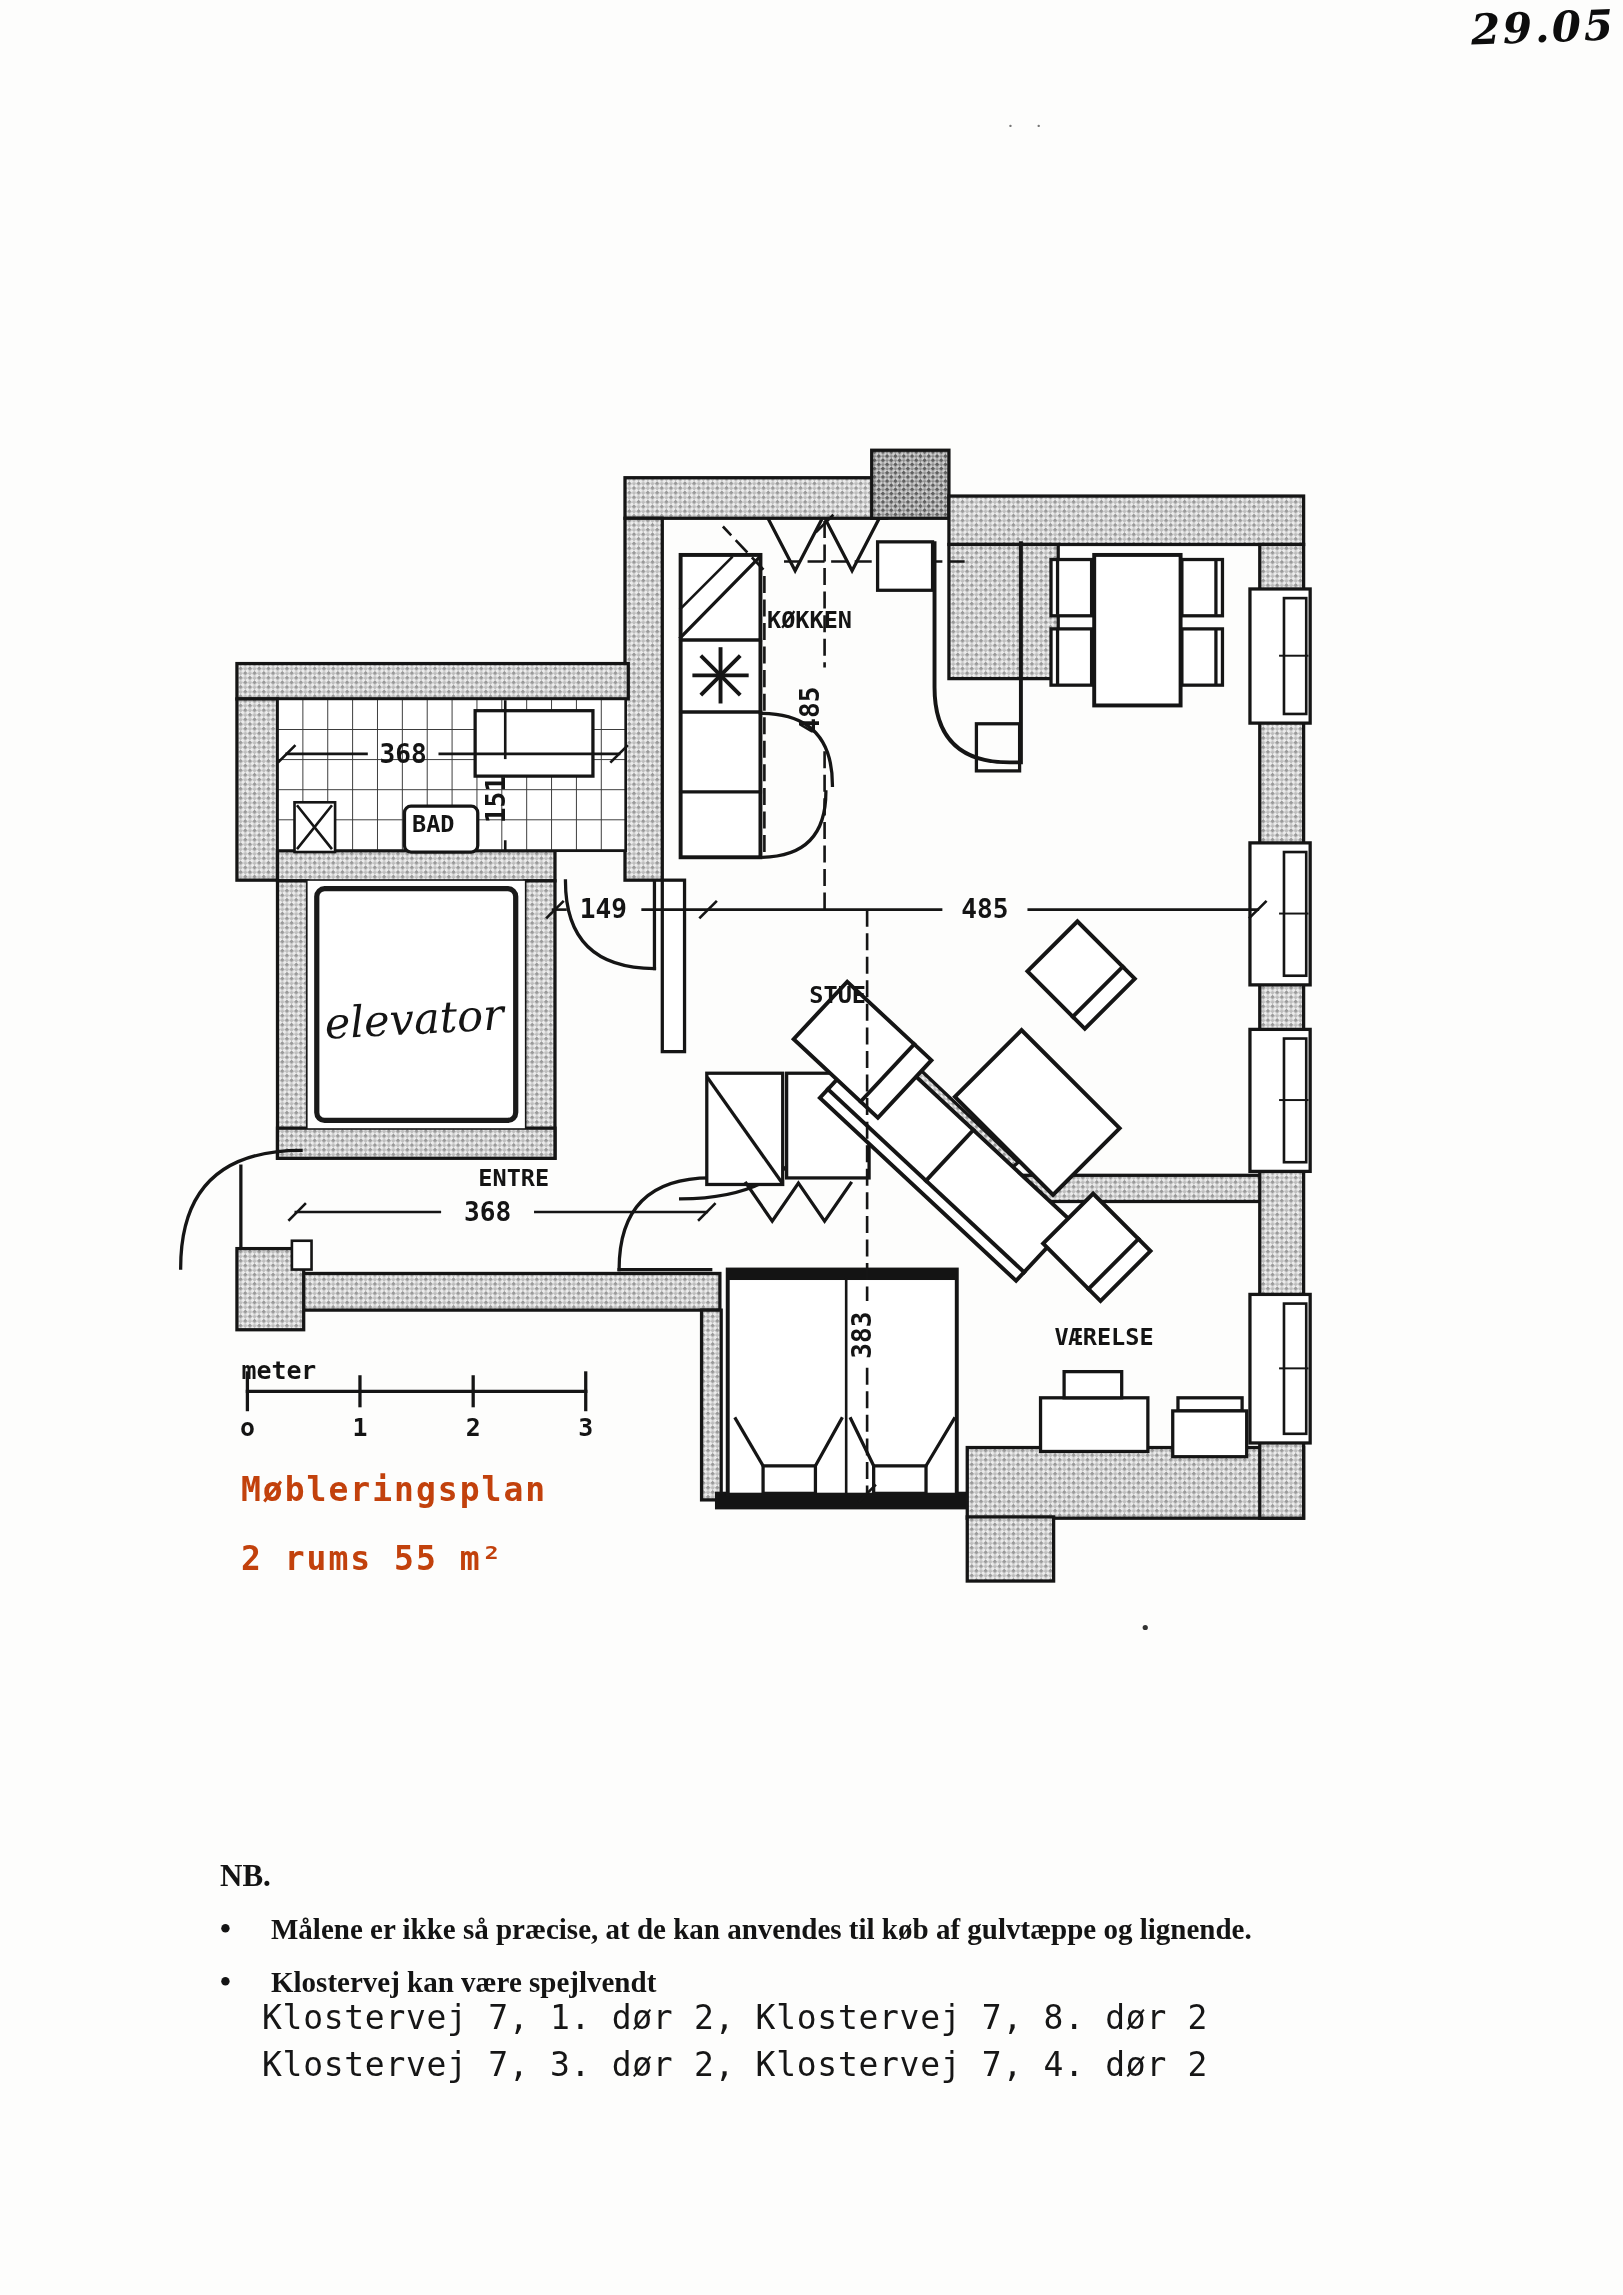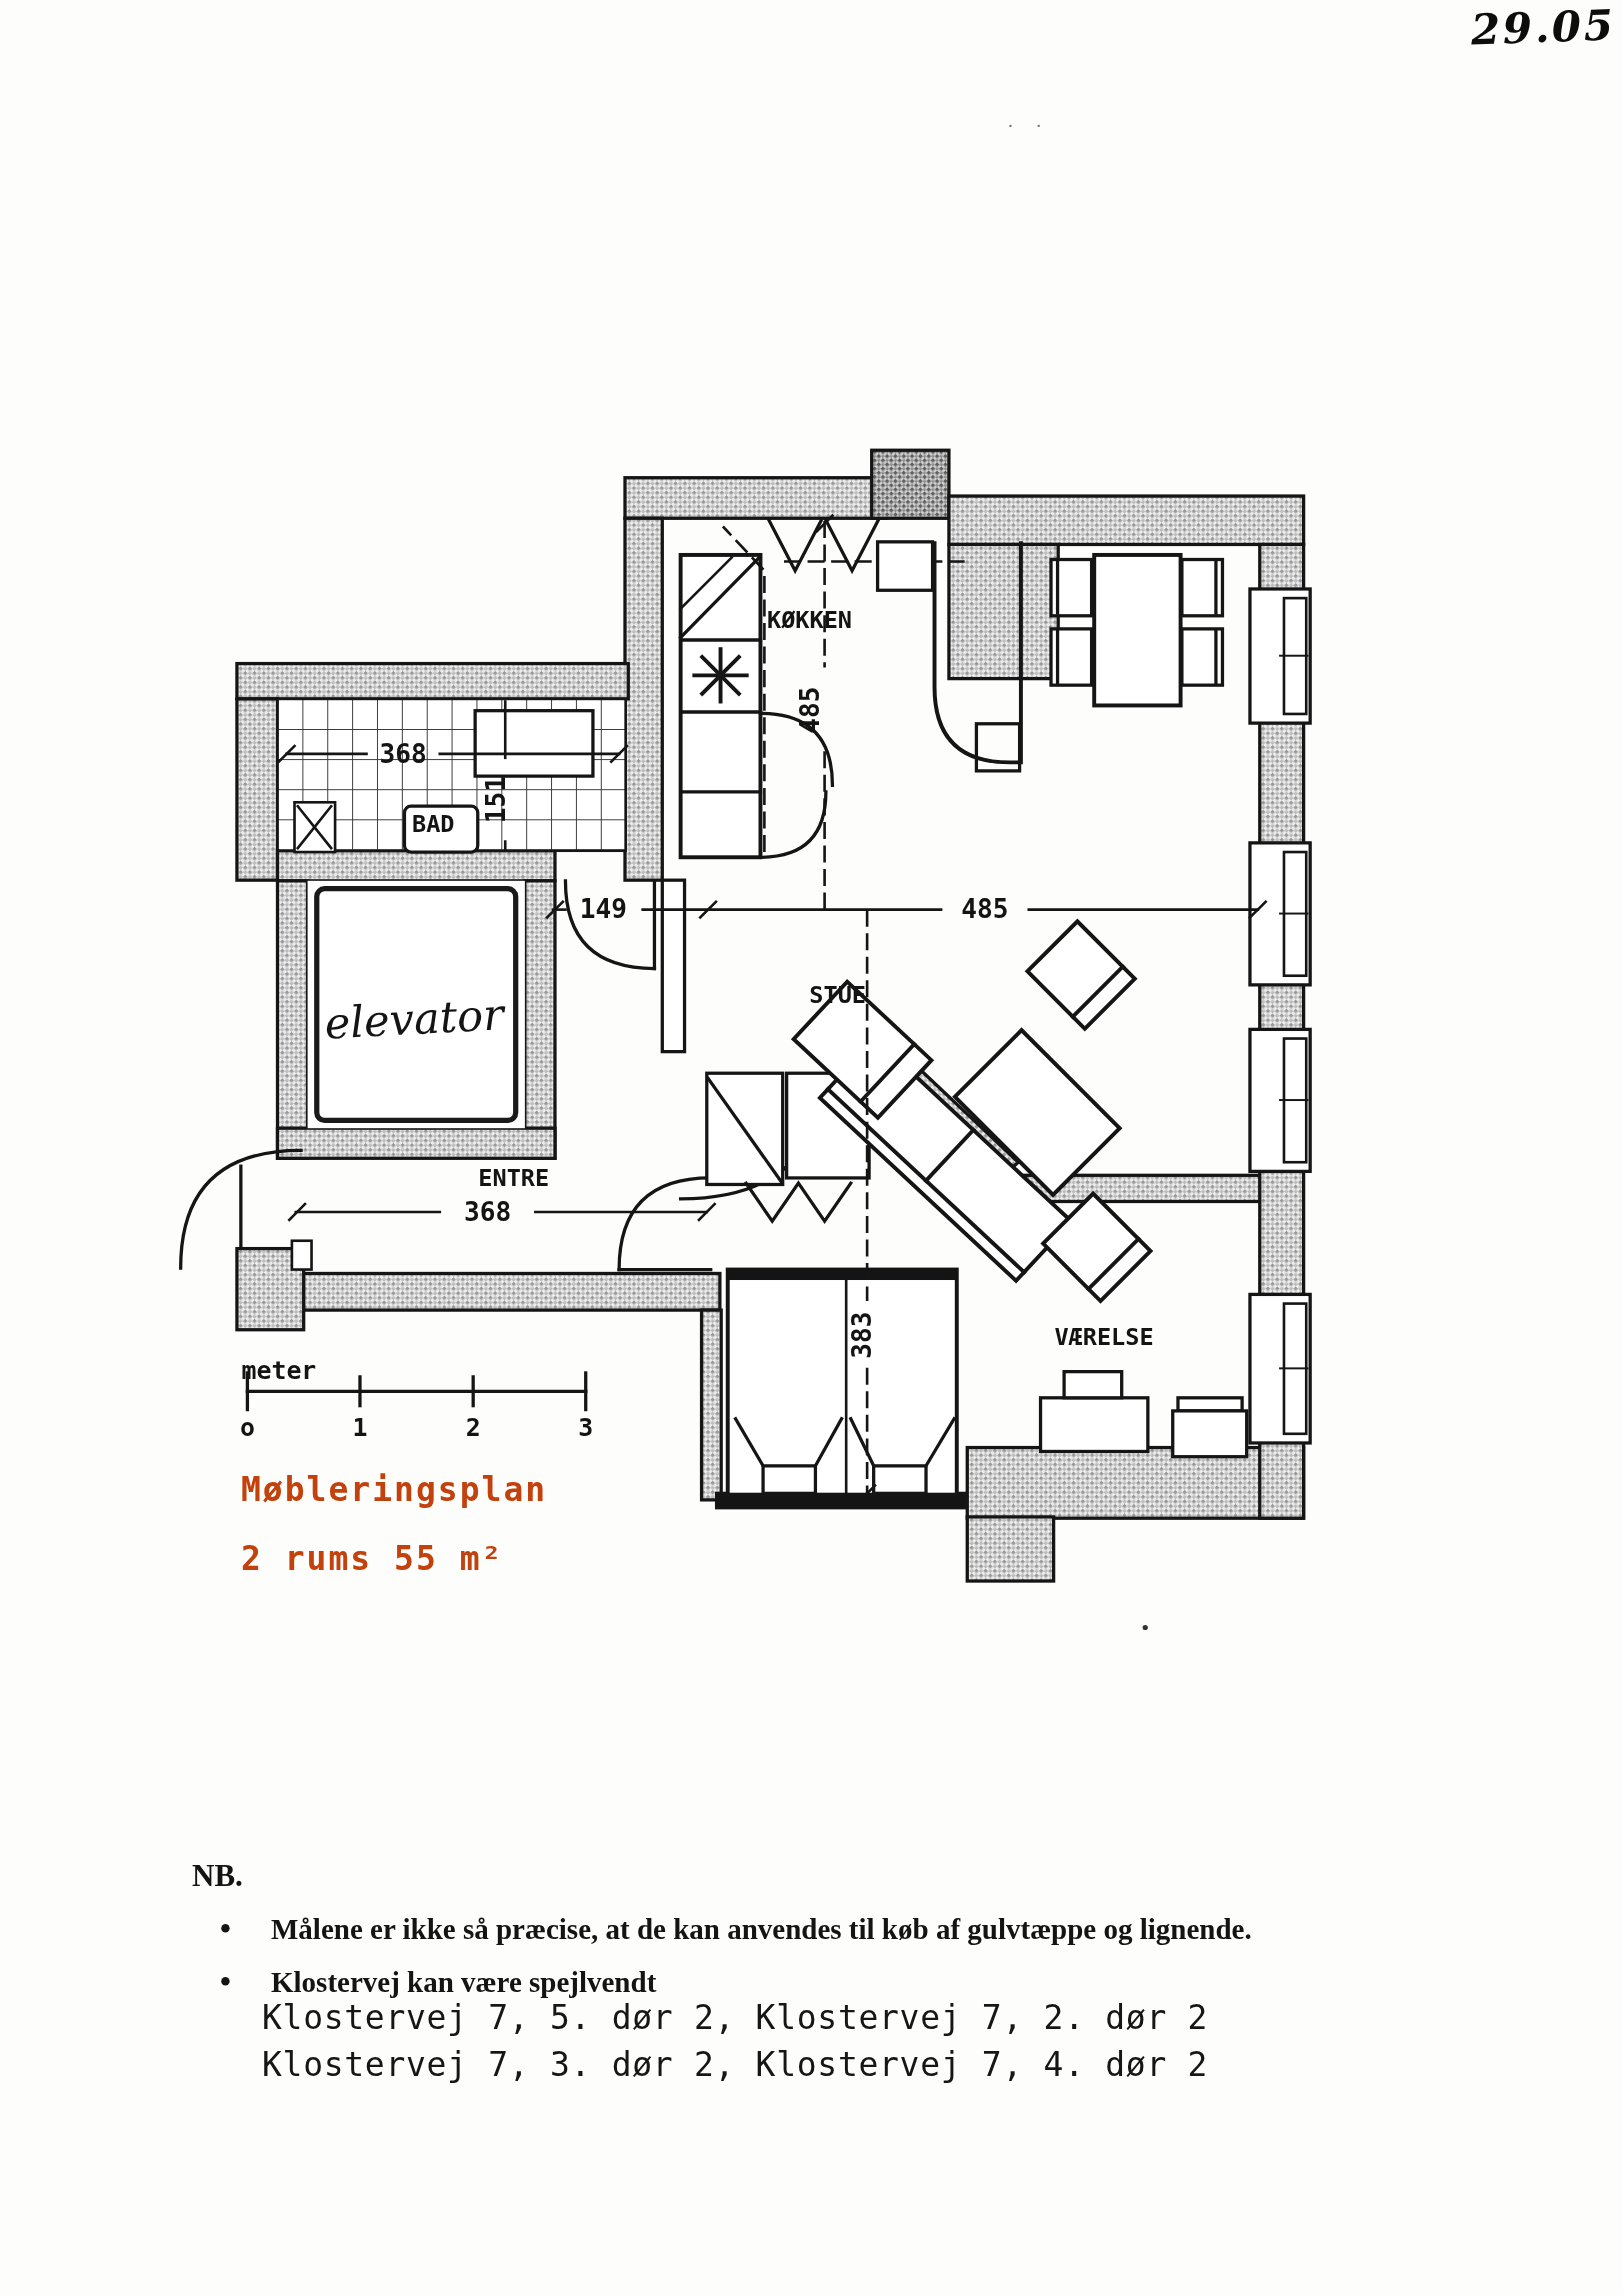--- a/index.html
+++ b/index.html
@@ -21,21 +21,21 @@
   .specks{position:absolute;left:1008px;top:110px;color:#777;font-size:19.6px;letter-spacing:9.2px;}
   svg.plan{position:absolute;left:0;top:0;}
   .caption{
     position:absolute;left:241px;
     font-family:"DejaVu Sans Mono", monospace;
     font-weight:bold;font-size:33px;letter-spacing:2px;color:#c2410c;
   }
   .caption.title{top:1470px;}
   .caption.subtitle{top:1539px;}
   .nb-head{
-    position:absolute;left:192px;top:1858px;
+    position:absolute;left:220px;top:1858px;
     font-weight:bold;font-size:31px;
   }
   .bullets{
     position:absolute;left:220px;top:1902px;margin:0;padding:0;
     list-style:none;width:1152px;
   }
   .bullets li{
     position:relative;padding-left:51px;margin-bottom:14.4px;
     font-weight:bold;font-size:29px;line-height:39px;margin-top:8px;
   }
@@ -312,17 +312,17 @@
 
   <div class="caption title">Møbleringsplan</div>
   <div class="caption subtitle">2 rums 55 m²</div>
 
   <div class="nb-head">NB.</div>
   <ul class="bullets">
     <li>Målene er ikke så præcise, at de kan anvendes til køb af gulvtæppe og lignende.</li>
     <li>Klostervej kan være spejlvendt</li>
   </ul>
 
-  <div class="addr a1">Klostervej 7, 5. dør 2, Klostervej 7, 2. dør 2</div>
+  <div class="addr a1">Klostervej 7, 1. dør 2, Klostervej 7, 8. dør 2</div>
   <div class="addr a2">Klostervej 7, 3. dør 2, Klostervej 7, 4. dør 2</div>
 
 </div>
 
 
 </body></html>

